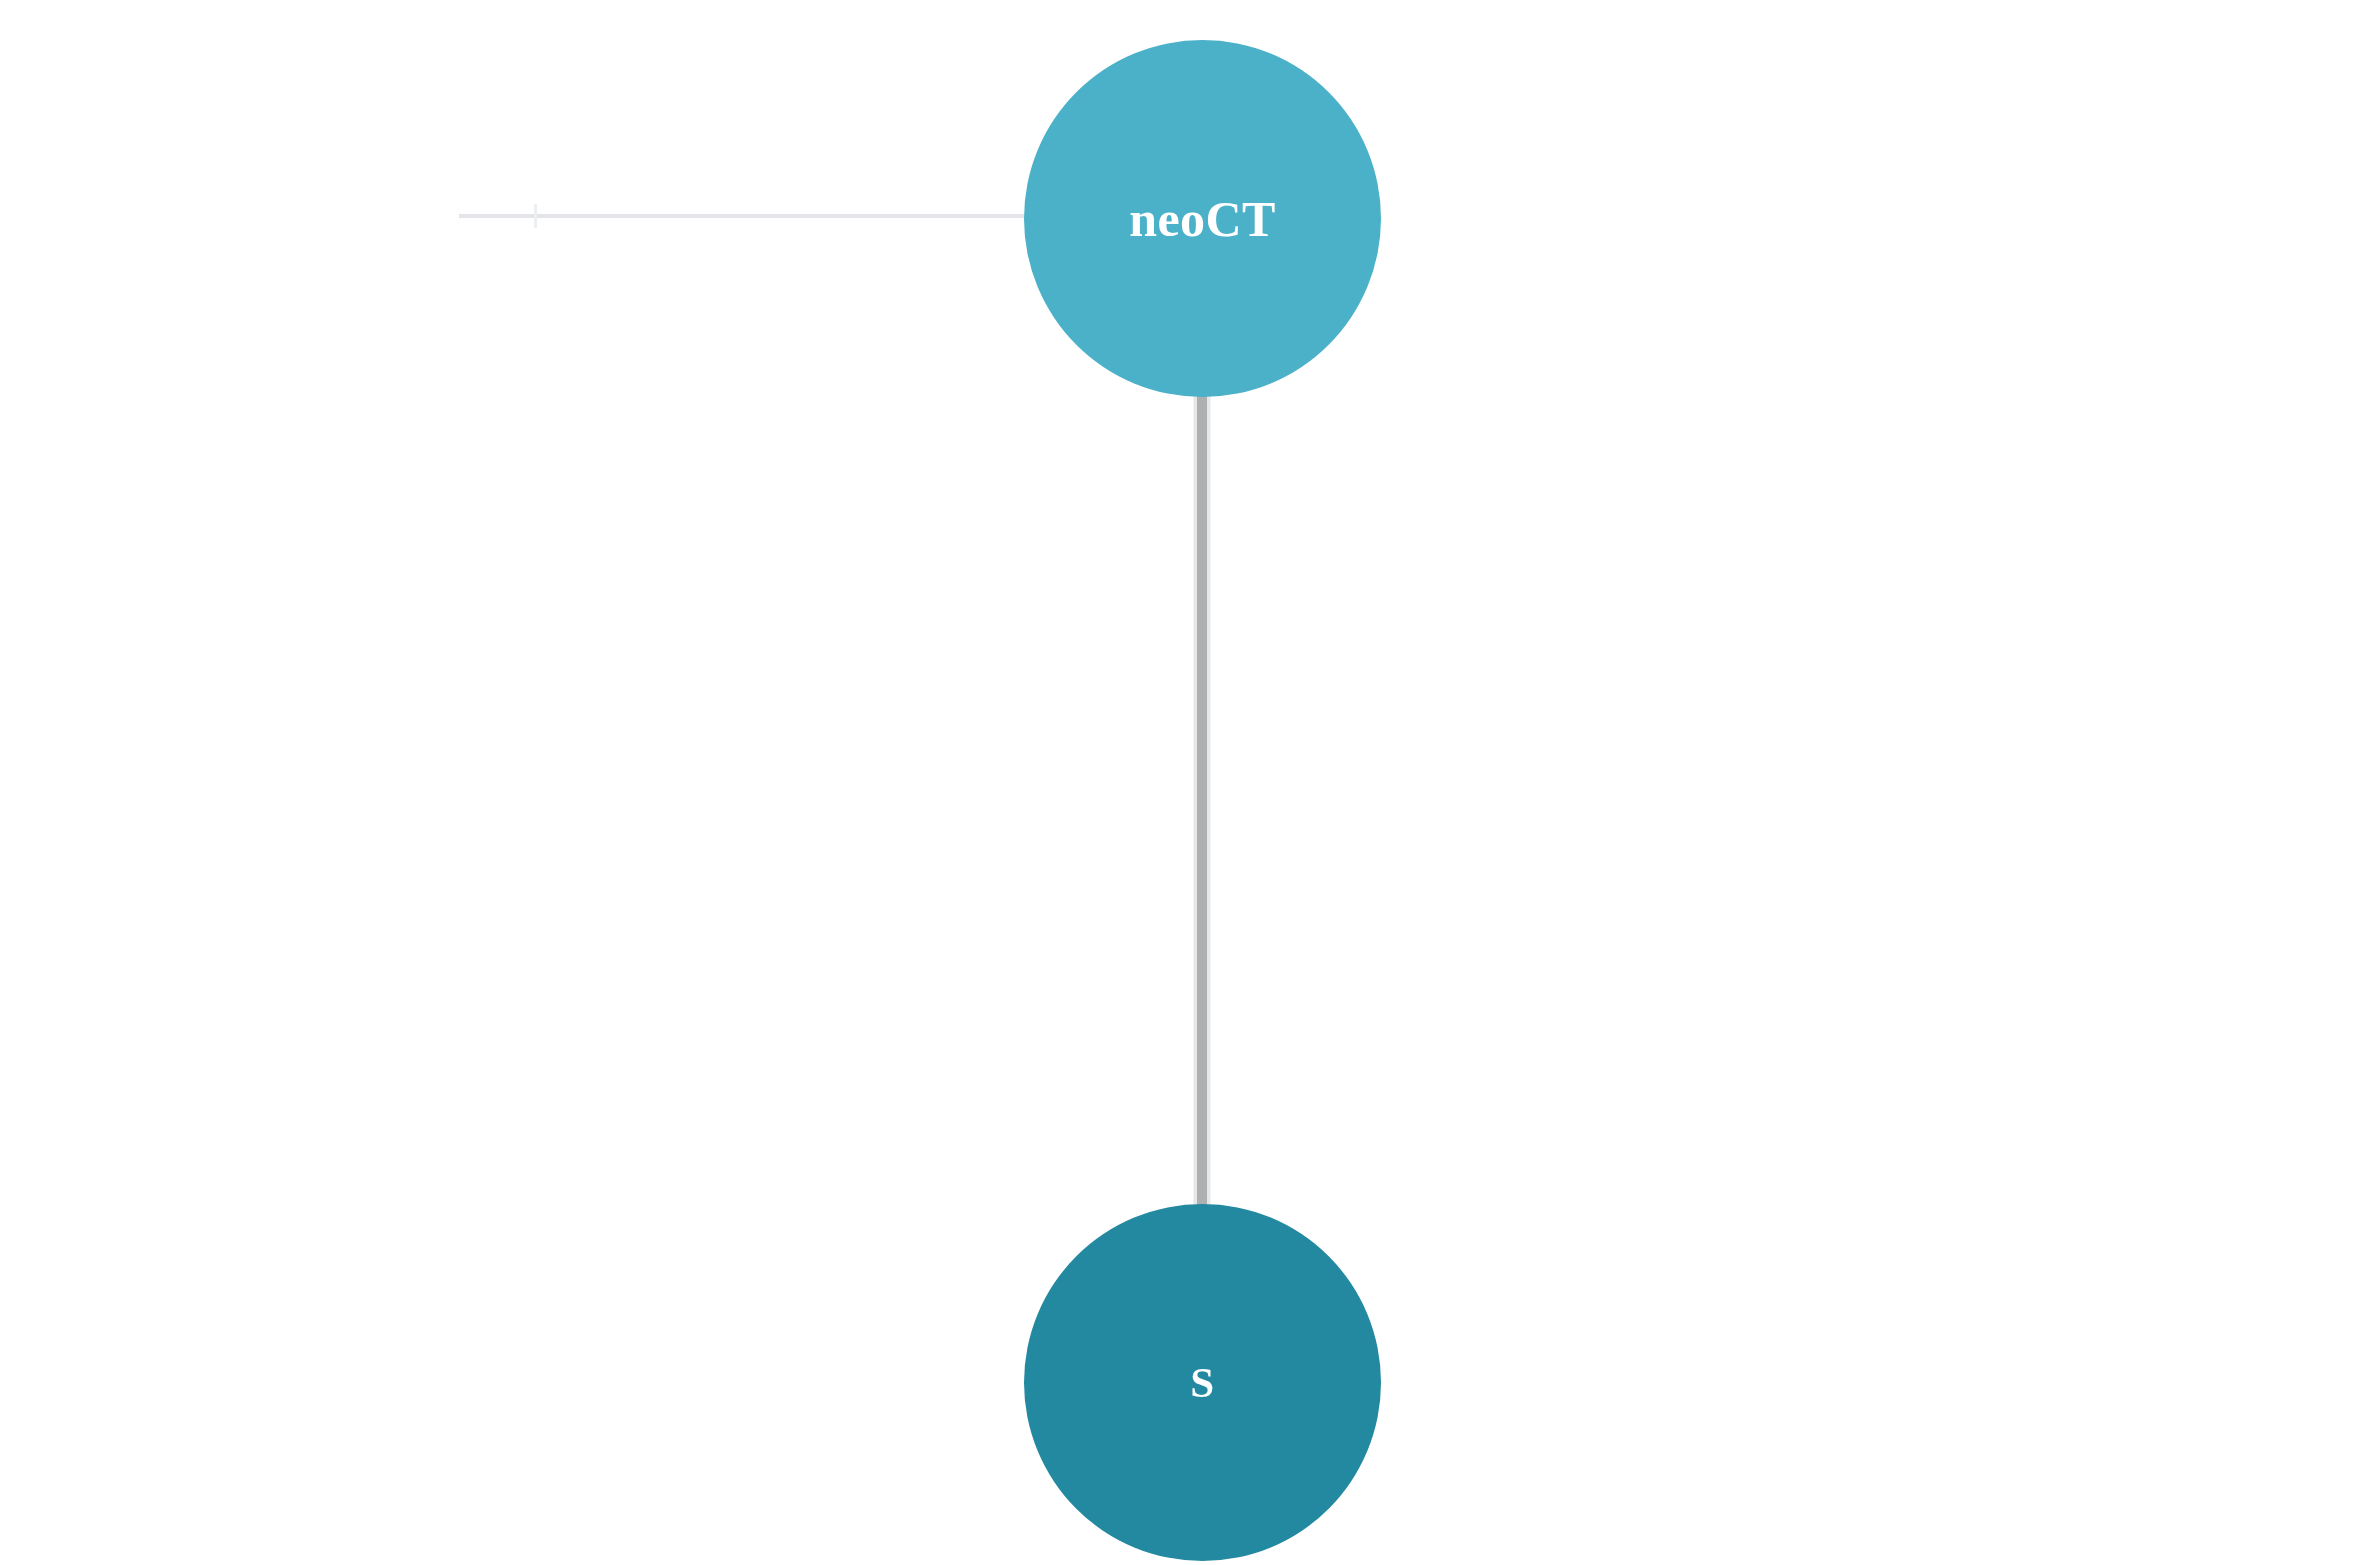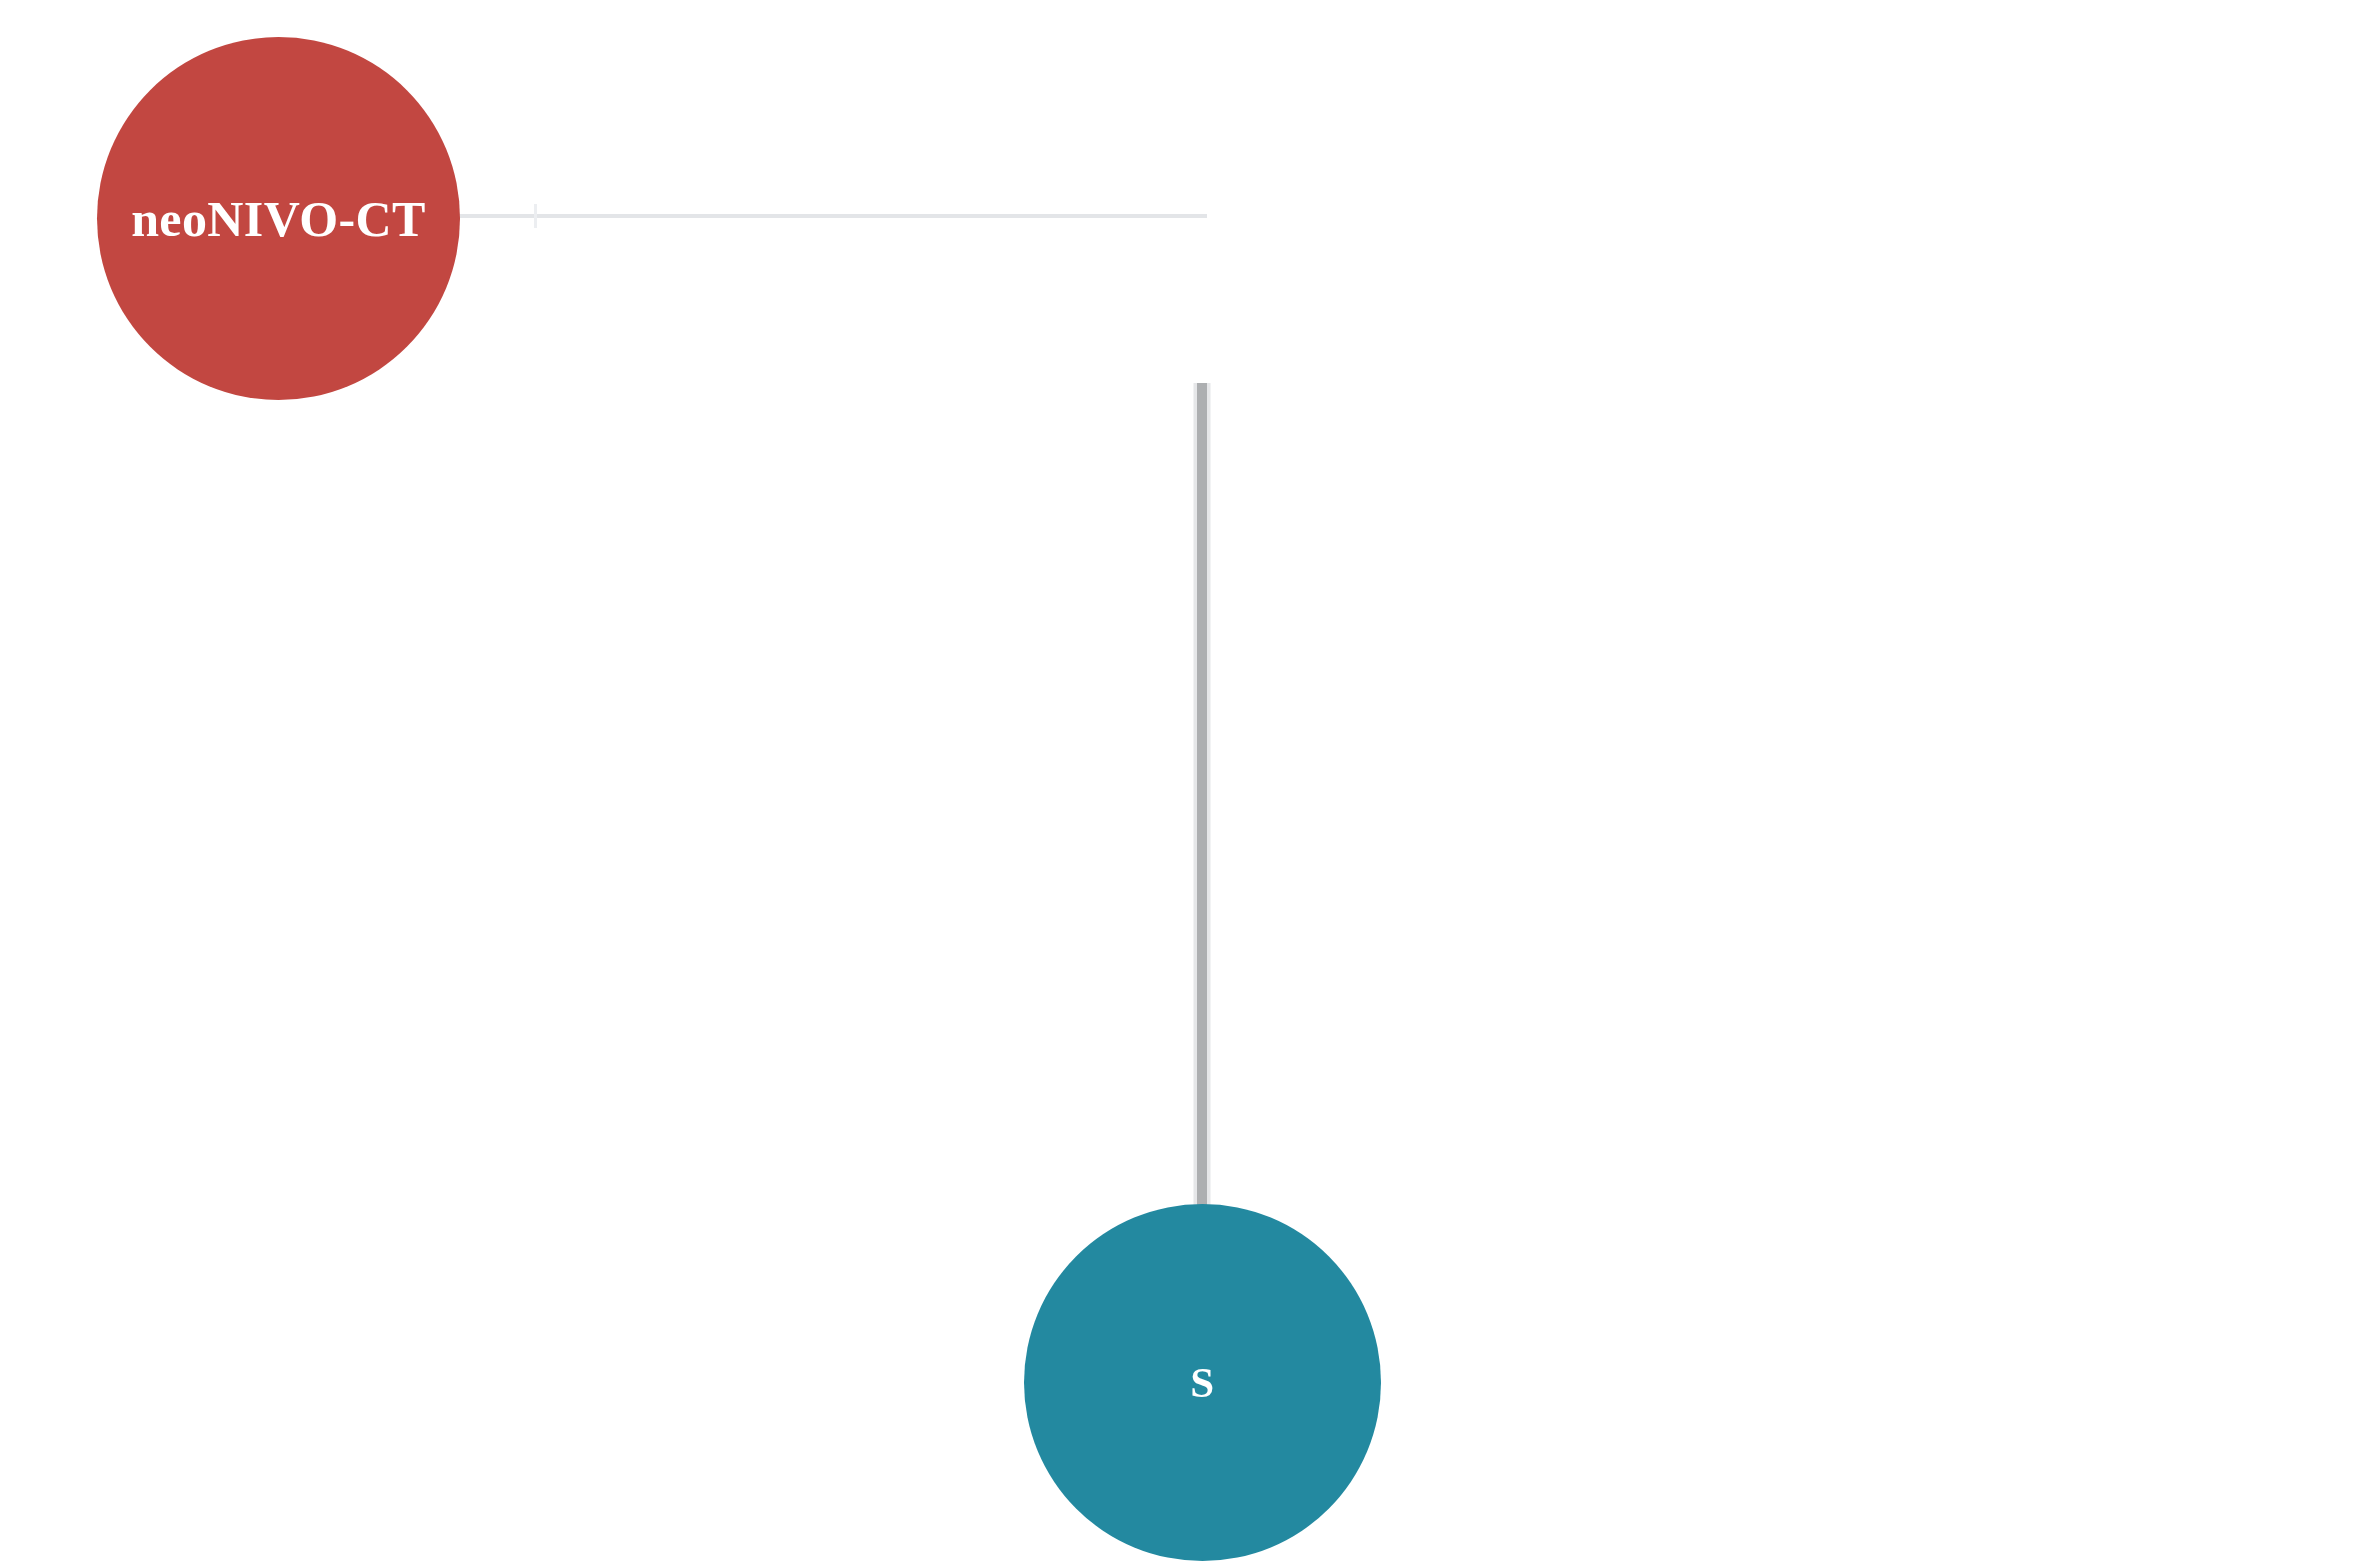--- a/index.html
+++ b/index.html
@@ -109,23 +109,23 @@
 </style>
 </head>
 <body>
 
 <div id="network-canvas">
 
   <div class="edge edge-thin-h"></div>
 
   <div class="edge edge-thick-v"></div>
 
-  <div class="node" id="node-neonivo-ct">
-    <span class="node-label">neoNIVO-CT</span>
+
+  <div class="node" id="node-neoct">
+    <span class="node-label">neoCT</span>
   </div>
-
 
   <div class="node" id="node-s">
     <span class="node-label">S</span>
   </div>
 
 </div>
 
 
 </body></html>

